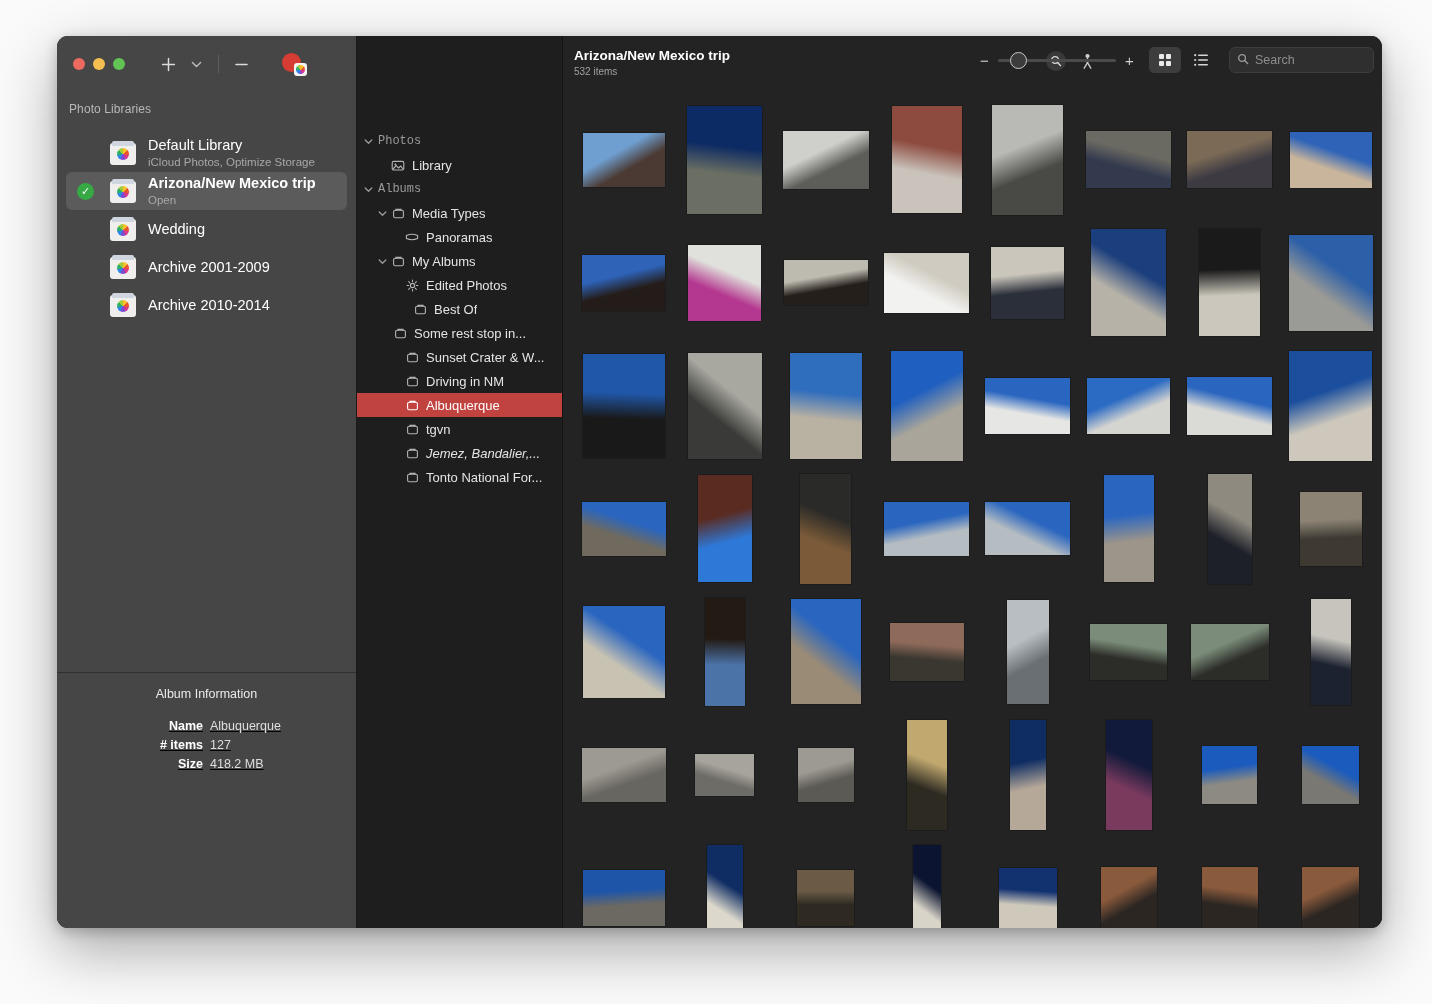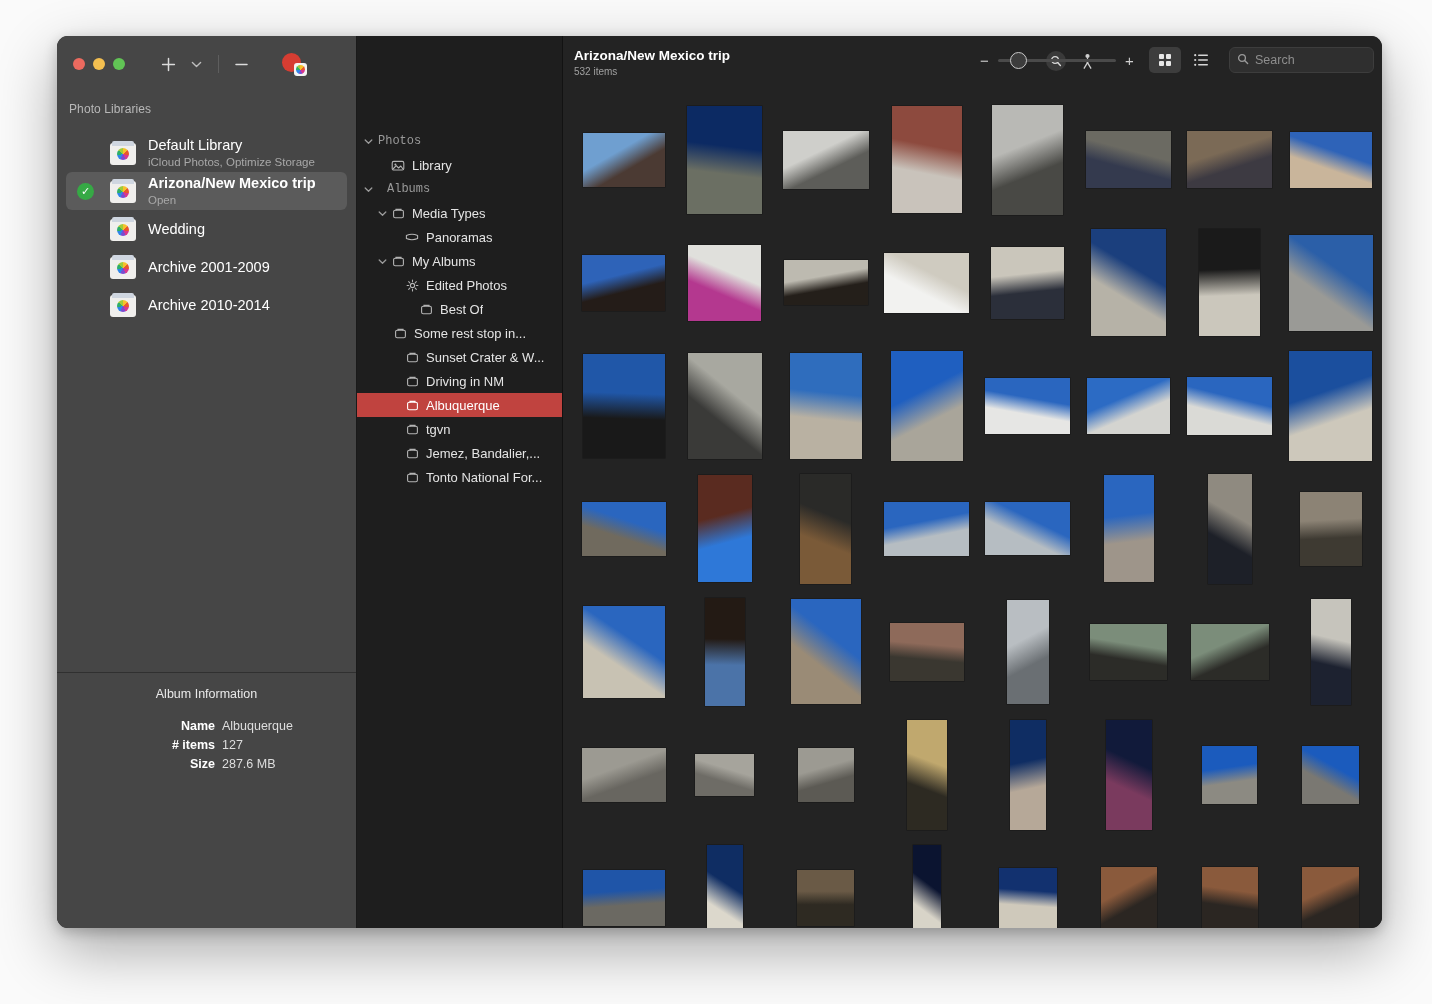--- a/index.html
+++ b/index.html
@@ -131,21 +131,21 @@
     padding: 14px 0 0 0;
     height: 255px;
     flex: none;
   }
   .ai-title {
     text-align: center;
     color: #e9e9e9;
     font-size: 12.5px;
     margin-bottom: 16px;
   }
-  .ai-rows { padding-left: 13px; }
+  .ai-rows { padding-left: 1px; text-decoration: underline; }
   .ai-row { display: flex; font-size: 12.5px; line-height: 19px; }
   .ai-key { width: 152px; text-align: right; color: #ffffff; font-weight: 700; padding-right: 7px; }
   .ai-val { color: #dedede; }
 
   
   .tree-pane {
     width: 205px;
     background: #1e1e1e;
     flex: none;
     padding-top: 93px;
@@ -370,21 +370,21 @@
             <div class="ai-row">
               <div class="ai-key">Name</div>
               <div class="ai-val">Albuquerque</div>
             </div>
             <div class="ai-row">
               <div class="ai-key"># items</div>
               <div class="ai-val">127</div>
             </div>
             <div class="ai-row">
               <div class="ai-key">Size</div>
-              <div class="ai-val">287.6 MB</div>
+              <div class="ai-val">418.2 MB</div>
             </div>
           </div>
       </div>
     </div>
 
     <div class="tree-pane">
         <div class="tree-row group" style="padding-left: 4px;">
           <span class="chev">
             <svg width="9" height="7" viewBox="0 0 9 7">
               <path d="M1.2 2L4.5 5.2 7.8 2" fill="none" stroke="currentColor" stroke-width="1.3" stroke-linecap="round" stroke-linejoin="round"></path>
@@ -396,21 +396,21 @@
           <span class="chev"></span>
           <span class="tree-ico">
             <svg width="14" height="13" viewBox="0 0 14 13">
               <rect x="1.2" y="2.4" width="11.6" height="8.6" rx="1.6" fill="none" stroke="currentColor" stroke-width="1.1"></rect>
               <circle cx="4.4" cy="5.4" r="1" fill="currentColor"></circle>
               <path d="M2 10l3.2-3.4 2.4 2.4 2.2-2 2.2 3" fill="none" stroke="currentColor" stroke-width="1.1" stroke-linejoin="round"></path>
             </svg>
           </span>
           <span class="tree-label" style="margin-left: 5px;">Library</span>
         </div>
-        <div class="tree-row group" style="padding-left: 4px; gap: 9px;">
+        <div class="tree-row group" style="padding-left: 4px;">
           <span class="chev">
             <svg width="9" height="7" viewBox="0 0 9 7">
               <path d="M1.2 2L4.5 5.2 7.8 2" fill="none" stroke="currentColor" stroke-width="1.3" stroke-linecap="round" stroke-linejoin="round"></path>
             </svg>
           </span>
           <span class="tree-label" style="margin-left: 3px;">Albums</span>
         </div>
         <div class="tree-row" style="padding-left: 18px;">
           <span class="chev">
             <svg width="9" height="7" viewBox="0 0 9 7">
@@ -453,21 +453,21 @@
           <span class="tree-ico">
             <svg width="13" height="13" viewBox="0 0 13 13">
               <circle cx="6.5" cy="6.5" r="2.1" fill="none" stroke="currentColor" stroke-width="1.1"></circle>
               <g stroke="currentColor" stroke-width="1.1" stroke-linecap="round">
                 <path d="M6.5 1.1v1.5M6.5 10.4v1.5M1.1 6.5h1.5M10.4 6.5h1.5M2.7 2.7l1.1 1.1M9.2 9.2l1.1 1.1M10.3 2.7L9.2 3.8M3.8 9.2l-1.1 1.1"></path>
               </g>
             </svg>
           </span>
           <span class="tree-label" style="margin-left: 5px;">Edited Photos</span>
         </div>
-        <div class="tree-row" style="padding-left: 40px; margin-left: 6px;">
+        <div class="tree-row" style="padding-left: 40px;">
           <span class="chev"></span>
           <span class="tree-ico">
             <svg width="13" height="13" viewBox="0 0 13 13">
               <rect x="1.6" y="3.2" width="9.8" height="7.6" rx="1.6" fill="none" stroke="currentColor" stroke-width="1.1"></rect>
               <path d="M4 3.2V2.4h5V3.2" fill="none" stroke="currentColor" stroke-width="1.1" stroke-linecap="round"></path>
             </svg>
           </span>
           <span class="tree-label" style="margin-left: 5px;">Best Of</span>
         </div>
         <div class="tree-row" style="padding-left: 20px;">
@@ -513,21 +513,21 @@
         <div class="tree-row" style="padding-left: 32px;">
           <span class="chev"></span>
           <span class="tree-ico">
             <svg width="13" height="13" viewBox="0 0 13 13">
               <rect x="1.6" y="3.2" width="9.8" height="7.6" rx="1.6" fill="none" stroke="currentColor" stroke-width="1.1"></rect>
               <path d="M4 3.2V2.4h5V3.2" fill="none" stroke="currentColor" stroke-width="1.1" stroke-linecap="round"></path>
             </svg>
           </span>
           <span class="tree-label" style="margin-left: 5px;">tgvn</span>
         </div>
-        <div class="tree-row" style="padding-left: 32px;">
+        <div class="tree-row" style="padding-left: 32px; font-style: italic;">
           <span class="chev"></span>
           <span class="tree-ico">
             <svg width="13" height="13" viewBox="0 0 13 13">
               <rect x="1.6" y="3.2" width="9.8" height="7.6" rx="1.6" fill="none" stroke="currentColor" stroke-width="1.1"></rect>
               <path d="M4 3.2V2.4h5V3.2" fill="none" stroke="currentColor" stroke-width="1.1" stroke-linecap="round"></path>
             </svg>
           </span>
           <span class="tree-label" style="margin-left: 5px;">Jemez, Bandalier,...</span>
         </div>
         <div class="tree-row" style="padding-left: 32px;">

